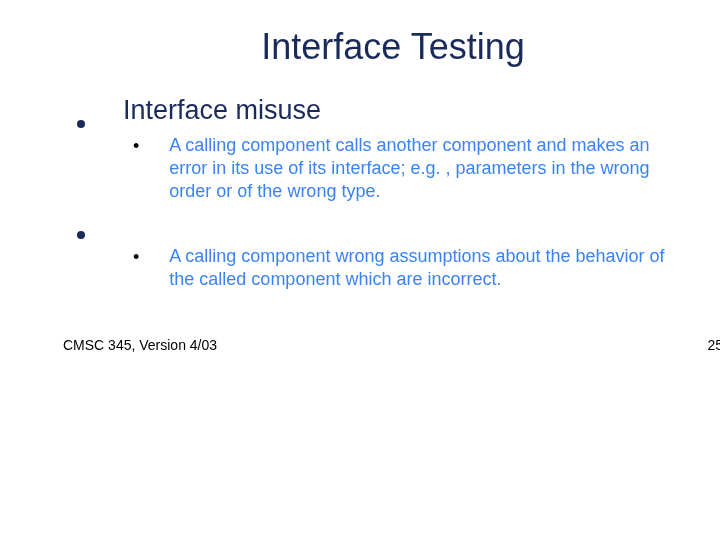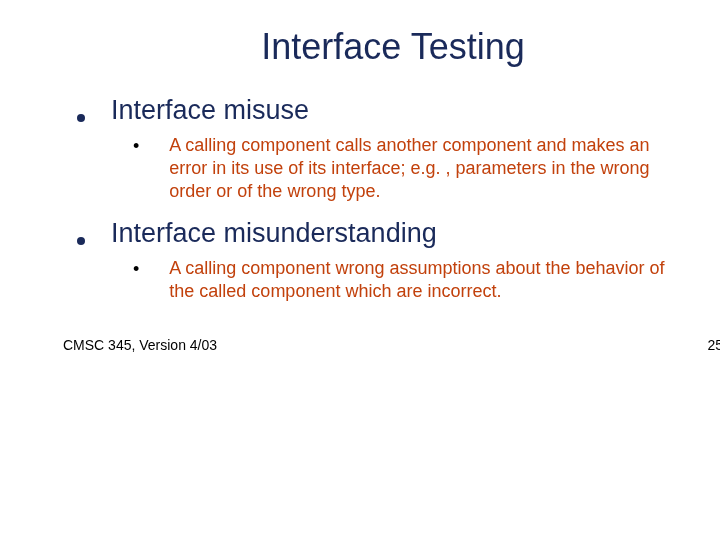--- a/index.html
+++ b/index.html
@@ -23,22 +23,23 @@
     color: #1a2a5a;
     padding-top: 14px;
     padding-bottom: 8px;
     font-weight: 400;
   }
   .content {
     padding: 18px 30px 0 30px;
   }
   .top-item {
     display: flex;
-    align-items: center;
+    align-items: flex-end;
     margin-bottom: 6px;
+    gap: 12px;
   }
   .top-bullet {
     width: 8px;
     height: 8px;
     background: #1a2a5a;
     border-radius: 50%;
     flex: 0 0 auto;
     margin-top: 14px;
     margin-right: 26px;
     margin-left: 2px;
@@ -57,21 +58,21 @@
   }
   .sub-bullet {
     flex: 0 0 auto;
     font-size: 18px;
     color: #000;
     margin-right: 30px;
     line-height: 1.35;
   }
   .sub-text {
     font-size: 18px;
-    color: #c2410c;
+    color: #3b82f6;
     line-height: 1.28;
     padding-right: 24px;
   }
   .footer {
     position: absolute;
     bottom: 36px;
     left: 30px;
     right: 30px;
     display: flex;
     justify-content: space-between;
@@ -92,21 +93,20 @@
       <div class="top-bullet"></div>
       <div class="top-text">Interface misuse</div>
     </div>
     <div class="sub-item">
       <div class="sub-bullet">•</div>
       <div class="sub-text">A calling component calls another component and makes an error in its use of its interface; e.g. , parameters in the wrong order or of the wrong type.</div>
     </div>
 
     <div class="top-item">
       <div class="top-bullet"></div>
-      <div class="top-text">Interface misunderstanding</div>
     </div>
     <div class="sub-item">
       <div class="sub-bullet">•</div>
       <div class="sub-text">A calling component wrong assumptions about the behavior of the called component which are incorrect.</div>
     </div>
 
   </div>
 
   <div class="footer">
     <span>CMSC 345, Version 4/03</span>

